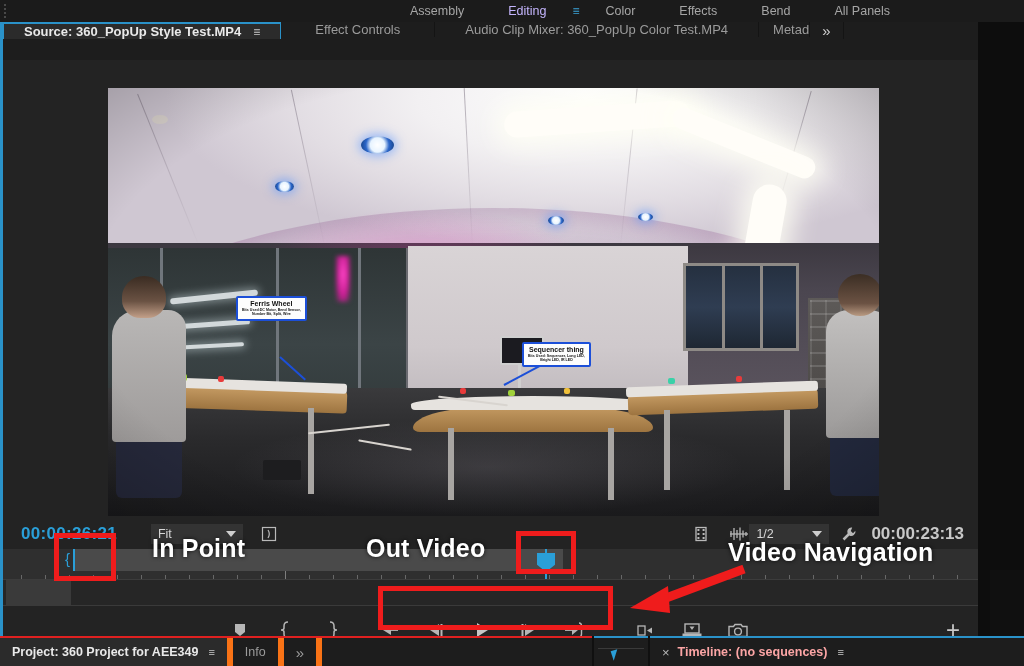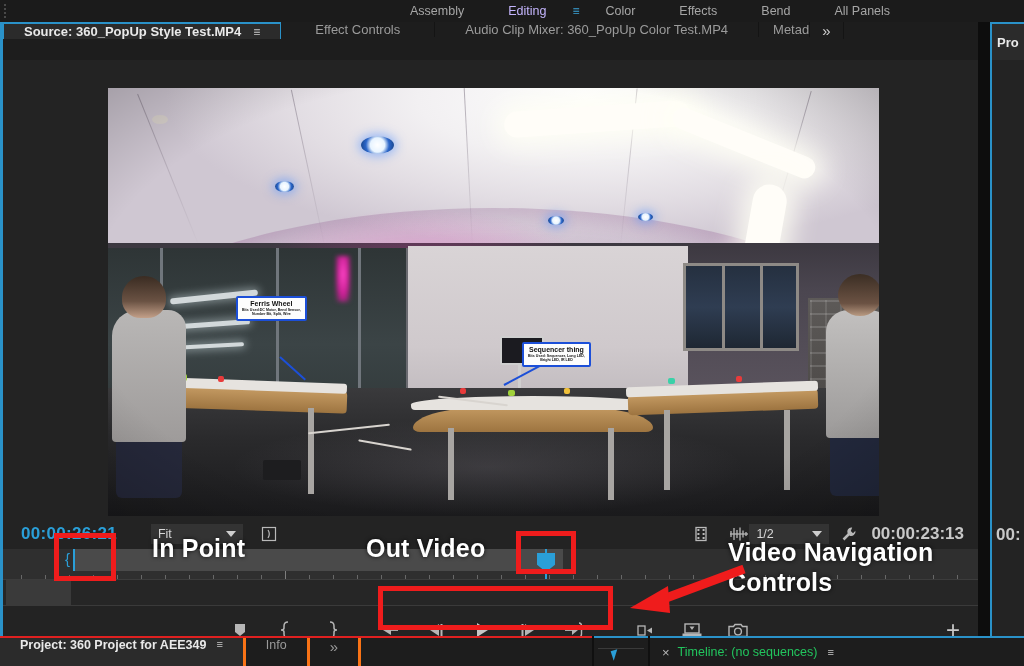--- a/index.html
+++ b/index.html
@@ -291,22 +291,22 @@
     position: absolute; left: 0; top: 0; width: 592px; height: 30px;
     background: #1d1d1d; display: flex; align-items: stretch;
     border-top: 2px solid #e02020;
   }
   .tl-strip {
     position: absolute; left: 650px; top: 0; width: 374px; height: 30px;
     background: #1d1d1d; display: flex; align-items: center;
     border-top: 2px solid #2a92c9;
   }
   .btab {
-    display: flex; align-items: flex-start; font-size: 12.5px; color: #9b9b9b;
-    padding: 0 20px; border-right: 3px solid #f97316; white-space: nowrap;
+    display: flex; align-items: center; font-size: 12.5px; color: #9b9b9b;
+    padding: 0 12px; border-right: 6px solid #f97316; white-space: nowrap;
   }
   .btab.active { background: #2b2b2b; color: #e9e9e9; font-weight: bold; }
   .btab .hamb { margin-left: 10px; color: #c9c9c9; font-size: 11px; }
   .mini-panel {
     position: absolute; left: 594px; top: 0; width: 54px; height: 30px;
     background: #1d1d1d; border-top: 2px solid #2a92c9;
   }
   .mini-panel .mp-line { position: absolute; left: 4px; top: 10px; width: 46px; height: 1px; background: #3a3a3a; }
   .cursor-arrow {
     position: absolute; left: 18px; top: 12px; width: 0; height: 0;
@@ -656,56 +656,51 @@
           <circle cx="11" cy="9.5" r="3.4" fill="none" stroke="#b6b6b6" stroke-width="1.4"></circle>
         </svg>
       </div>
 
       <div style="flex:1"></div>
       <div class="plus-btn">+</div>
     </div>
   </div>
 
   <div class="gap-col"></div>
-  <div class="right-panel">
-    <div class="rp-tab">Pro</div>
-    <div class="rp-tc">00:</div>
-  </div>
 
   <div class="bottombar">
     <div class="proj-strip">
       <div class="btab active">
         <span>Project: 360 Project for AEE349</span>
         <span class="hamb">≡</span>
       </div>
       <div class="btab">Info</div>
       <div class="btab" style="font-size:15px">»</div>
     </div>
 
     <div class="mini-panel">
       <div class="mp-line"></div>
       <div class="cursor-arrow"></div>
     </div>
 
     <div class="tl-strip">
       <span class="close-x">×</span>
-      <span style="color:#22c55e;font-size:12.5px;font-weight:normal">Timeline: (no sequences)</span>
+      <span style="color:#fca5a5;font-size:12.5px;font-weight:bold">Timeline: (no sequences)</span>
       <span class="hamb" style="margin-left:10px;color:#c9c9c9;font-size:11px">≡</span>
     </div>
   </div>
 
   <div class="anno-box" style="left:54px;top:533px;width:62px;height:48px;"></div>
   <div class="anno-text" style="left:128px;top:534px;margin-left:24px;">In Point</div>
 
   <div class="anno-text" style="left:366px;top:534px;">Out Video</div>
   <div class="anno-box" style="left:516px;top:531px;width:60px;height:43px;"></div>
 
   <div class="anno-box" style="left:378px;top:586px;width:235px;height:44px;"></div>
 
   <div class="anno-text" style="left:728px;top:538px;">Video Navigation</div>
-  <div class="anno-text" style="left:728px;top:568px;">Controls</div>
 
   <svg class="anno-arrow" width="140" height="60" style="left:612px;top:565px;" viewBox="0 0 140 60">
     <path d="M132 4 L46 36" stroke="#ef1c1c" stroke-width="9" stroke-linecap="butt"></path>
     <path d="M18 43 L56 21 L58 48 Z" fill="#ef1c1c"></path>
   </svg>
 
 </div>
 
 </body></html>

